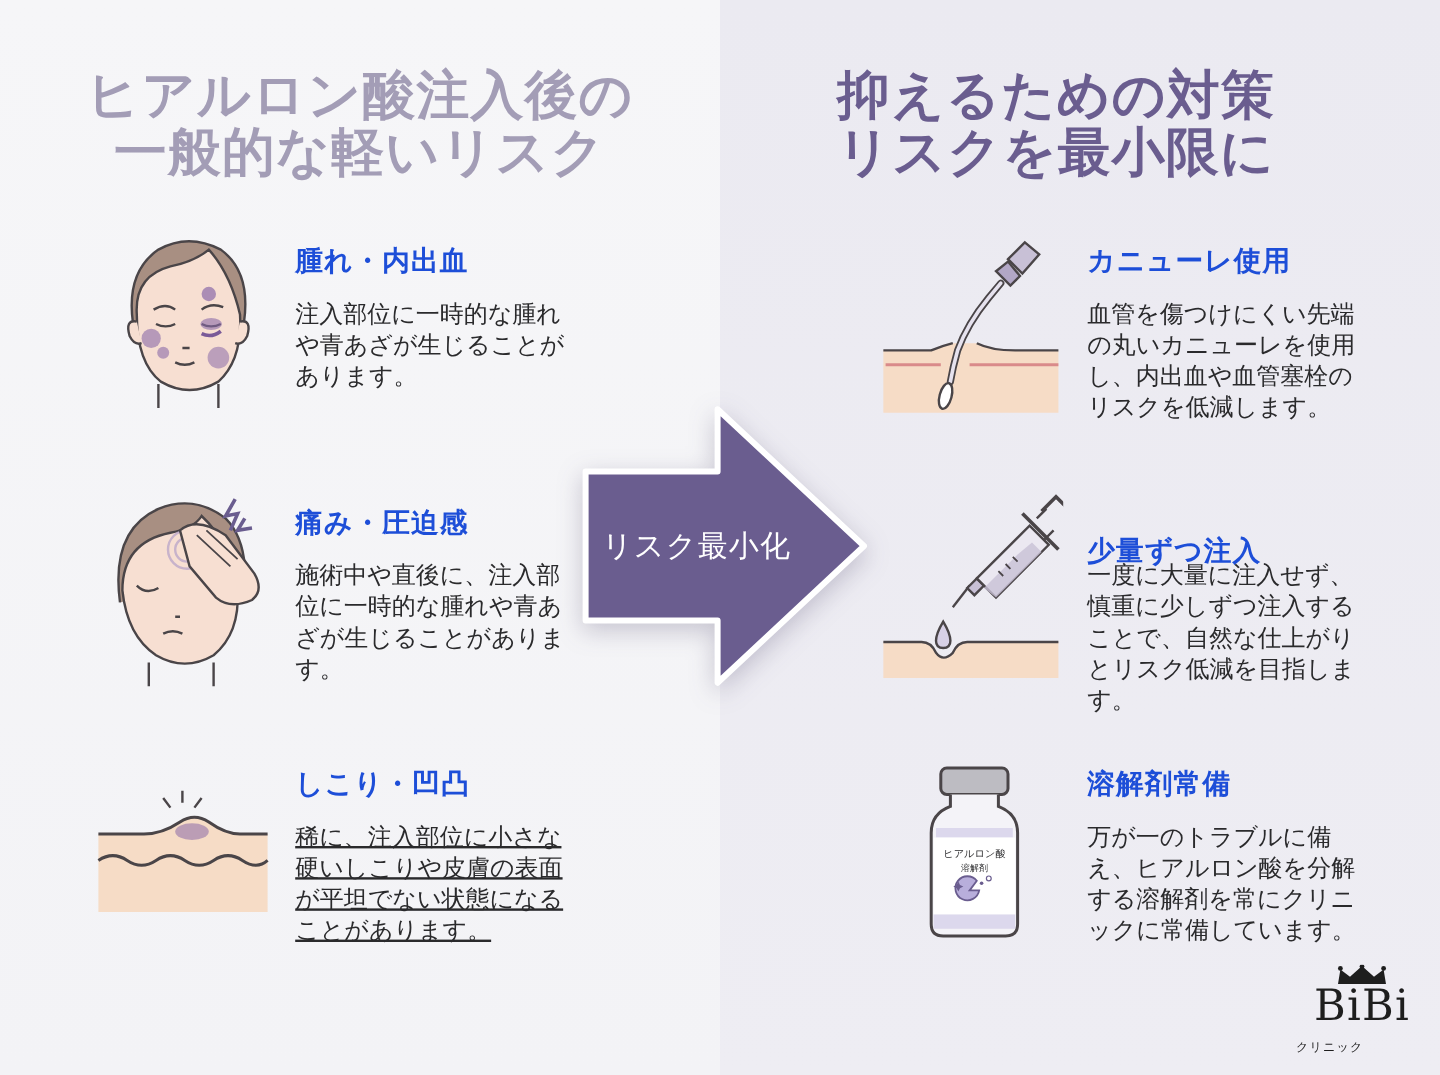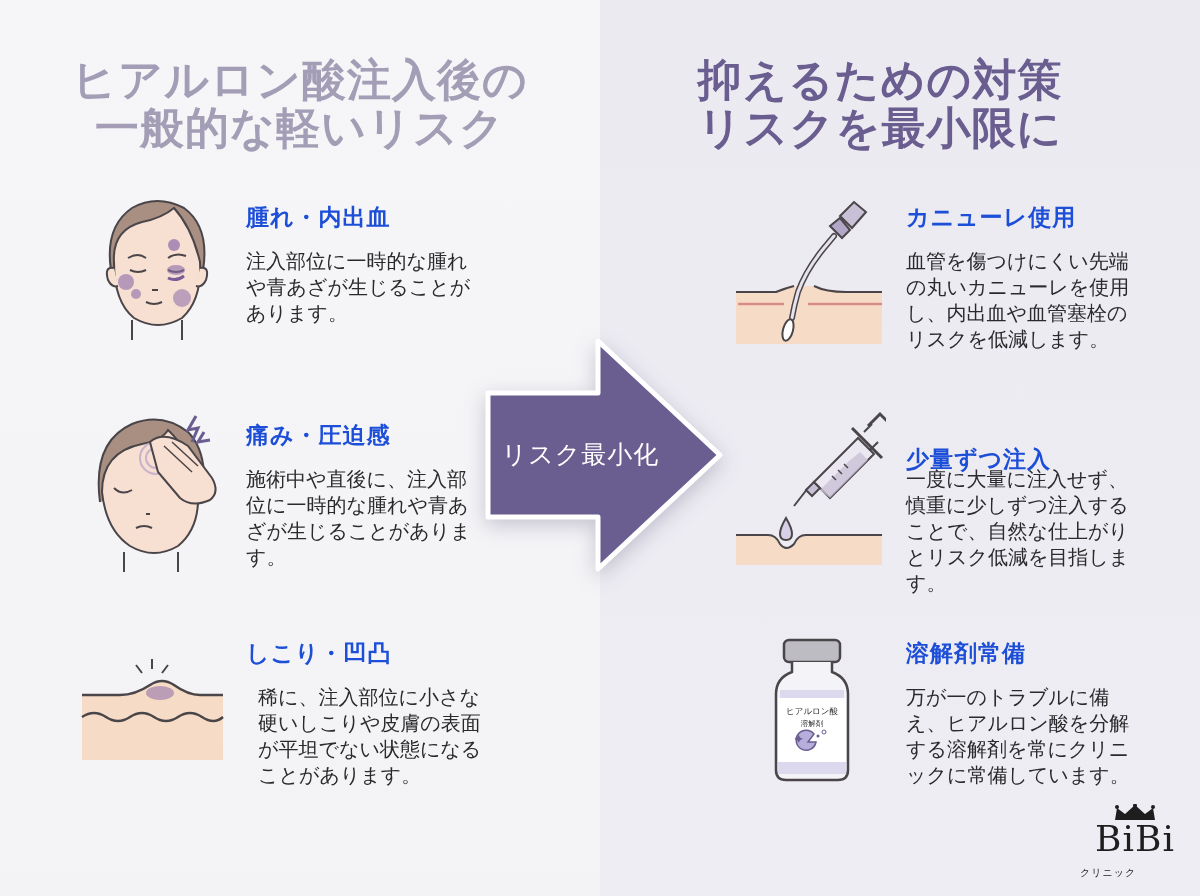--- a/index.html
+++ b/index.html
@@ -117,21 +117,21 @@
 
 <div class="item" style="left:0;top:0;">
   <svg class="illus" style="left:80px;top:655px;" width="145" height="105" viewBox="0 0 145 105">
     <path d="M2 40 L40 40 Q55 40 70 30 Q82 22 94 30 Q108 40 120 40 L143 40 L143 105 L2 105Z" fill="#f6dcc6"></path>
     <path d="M2 40 L40 40 Q55 40 70 30 Q82 22 94 30 Q108 40 120 40 L143 40" fill="none" stroke="#4a4548" stroke-width="2.5"></path>
     <path d="M2 62 Q14 54 26 62 T50 62 T74 62 T98 62 T122 62 T143 62" fill="none" stroke="#4a4548" stroke-width="2.5"></path>
     <ellipse cx="80" cy="38" rx="14" ry="7" fill="#8a6aa8" opacity="0.55"></ellipse>
     <path d="M56 10 L62 18 M72 4 L72 14 M88 10 L82 18" stroke="#4a4548" stroke-width="2"></path>
   </svg>
   <div class="title" style="left:246px;top:638px;">しこり・凹凸</div>
-  <div class="desc" style="left:258px;top:684px;">稀に、注入部位に小さな硬いしこりや皮膚の表面が平坦でない状態になることがあります。</div>
+  <div class="desc" style="left:246px;top:684px;text-decoration:underline;">稀に、注入部位に小さな硬いしこりや皮膚の表面が平坦でない状態になることがあります。</div>
 </div>
 
 <svg class="arrow-wrap" viewBox="0 0 250 240">
   <path d="M8 58 L118 58 L118 6 L240 120 L118 234 L118 182 L8 182Z" fill="#6a5d8f" stroke="#ffffff" stroke-width="5" stroke-linejoin="round"></path>
 </svg>
 <div class="arrow-label">リスク最小化</div>
 
 <div class="item" style="left:0;top:0;">
   <svg class="illus" style="left:736px;top:196px;" width="150" height="160" viewBox="0 0 150 160">
     <path d="M0 96 L40 96 Q50 92 58 90 L78 90 Q90 96 110 96 L146 96 L146 148 L0 148Z" fill="#f6dcc6"></path>

